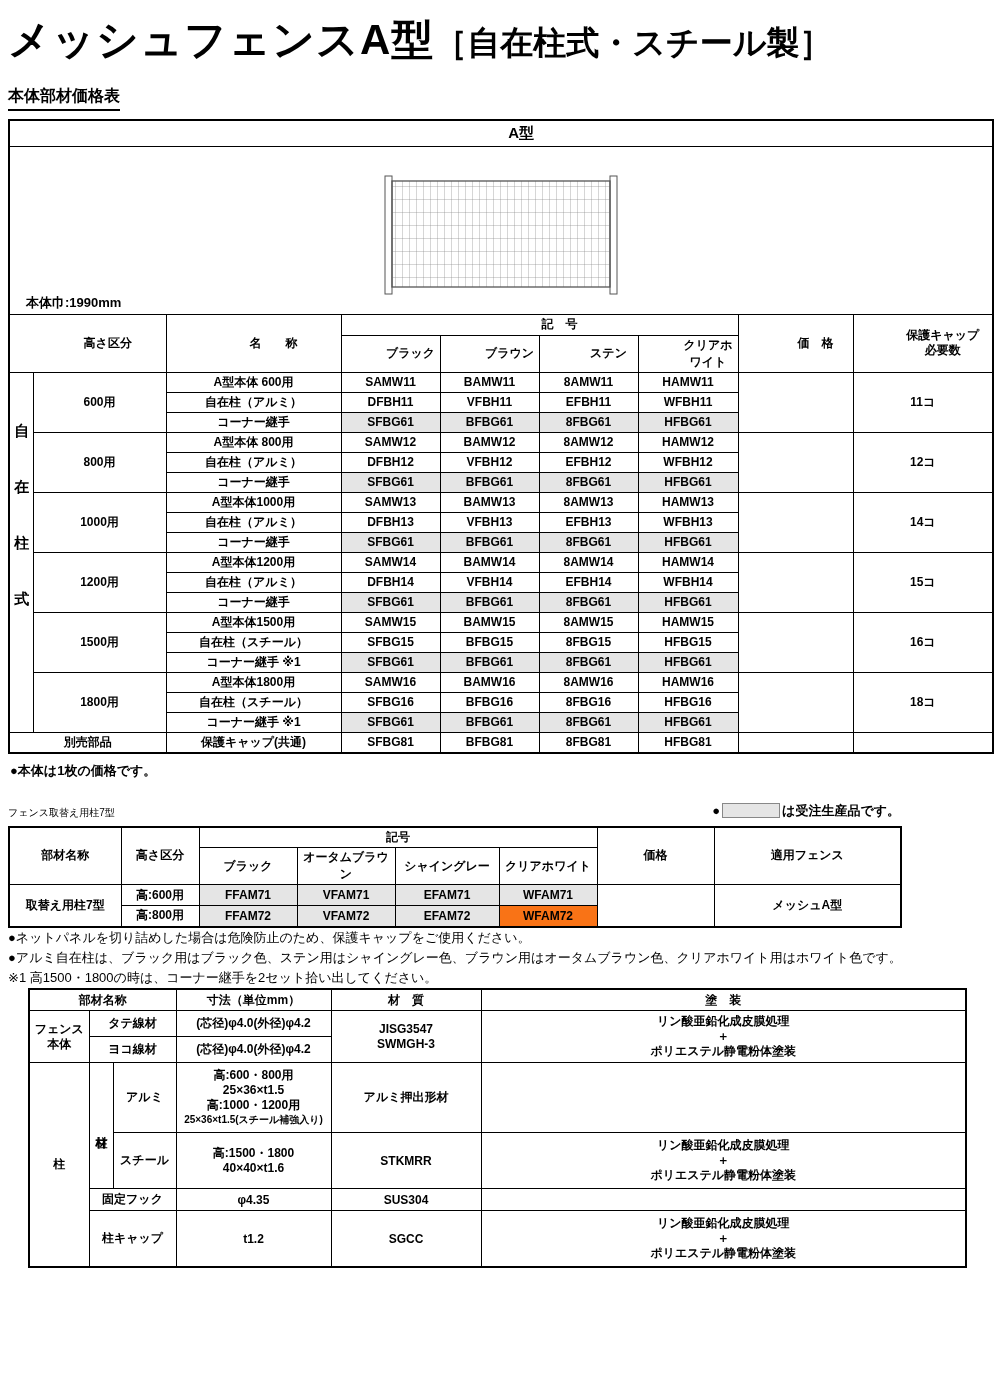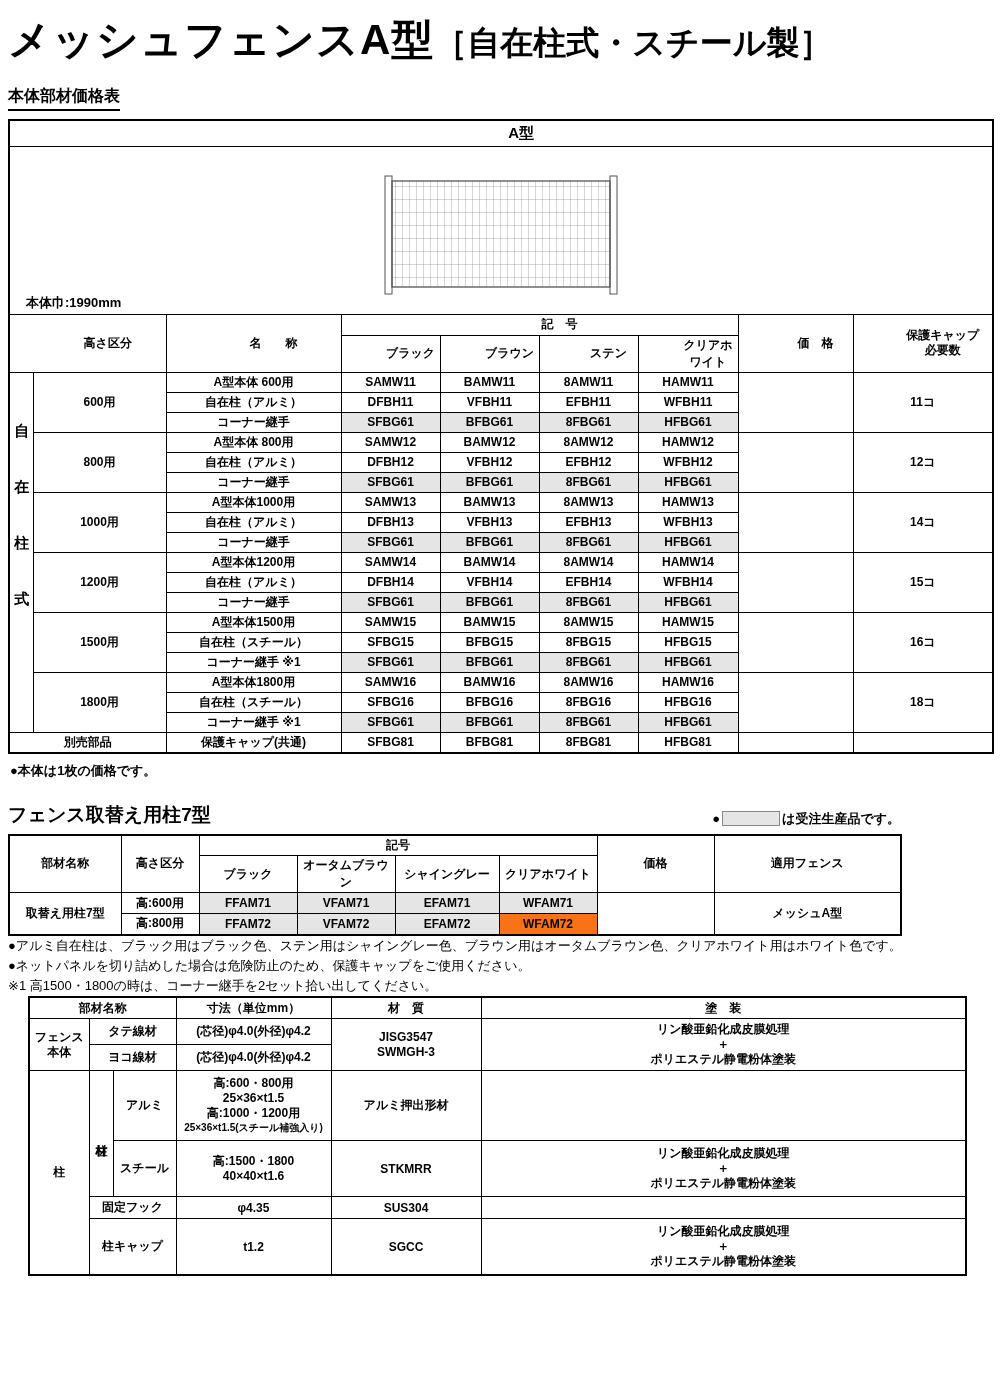--- a/index.html
+++ b/index.html
@@ -27,21 +27,21 @@
   .main-table th { height:21px;padding-left:42px; }
   .main-table td { height:18px; font-weight:bold; }
   .pre { white-space:pre-line; line-height:1.25; }
   .v-cell { padding:0; vertical-align:top; }
   .v-text { writing-mode:vertical-rl; text-orientation:upright; font-weight:bold;
             font-size:15px; letter-spacing:56px; margin:38px auto 0 auto; }
 
   .footnote { font-size:13px; font-weight:bold; margin:8px 0 22px 2px; }
 
   .rep-head { width:892px; display:flex; justify-content:space-between; align-items:flex-end; margin:0 0 6px 0; }
-  .rep-title { font-size:19px; font-weight:bold; }
+  .rep-title { font-size:10px; font-weight:normal; }
   .legend { font-size:13px; font-weight:bold; display:flex; align-items:center; gap:2px; }
   .legend-box { display:inline-block; width:58px; height:15px; border:1px solid #888; }
   .rep-table { width:892px; border:2px solid #000; }
   .rep-table th { height:21px; }
   .rep-table td { height:21px; font-weight:bold; }
 
   .guide-head { display:inline-block; font-size:15px; font-weight:bold;
                 padding:2px 16px; margin:34px 0 12px 0; border:1px solid #777; }
   .guide-line { font-size:13px; line-height:1.55; }
 
@@ -330,22 +330,22 @@
     <tr>
       <td>高:800用</td>
       <td class="mto" style="background: rgb(229, 229, 229);">FFAM72</td>
       <td class="mto" style="background: rgb(229, 229, 229);">VFAM72</td>
       <td class="mto" style="background: rgb(229, 229, 229);">EFAM72</td>
       <td class="mto" style="background: #f97316;">WFAM72</td>
     </tr>
   </tbody>
     </table>
 
+  <div class="guide-line">●ネットパネルを切り詰めした場合は危険防止のため、保護キャップをご使用ください。</div>
   <div class="guide-line">●アルミ自在柱は、ブラック用はブラック色、ステン用はシャイングレー色、ブラウン用はオータムブラウン色、クリアホワイト用はホワイト色です。</div>
-  <div class="guide-line">●ネットパネルを切り詰めした場合は危険防止のため、保護キャップをご使用ください。</div>
   <div class="guide-line">※1 高1500・1800の時は、コーナー継手を2セット拾い出してください。</div>
 
   <div class="spec-wrap">
     <table class="spec-table">
       <colgroup>
         <col style="width:60px">
           <col style="width:24px">
           <col style="width:63px">
         <col style="width:155px">
           <col style="width:150px">

